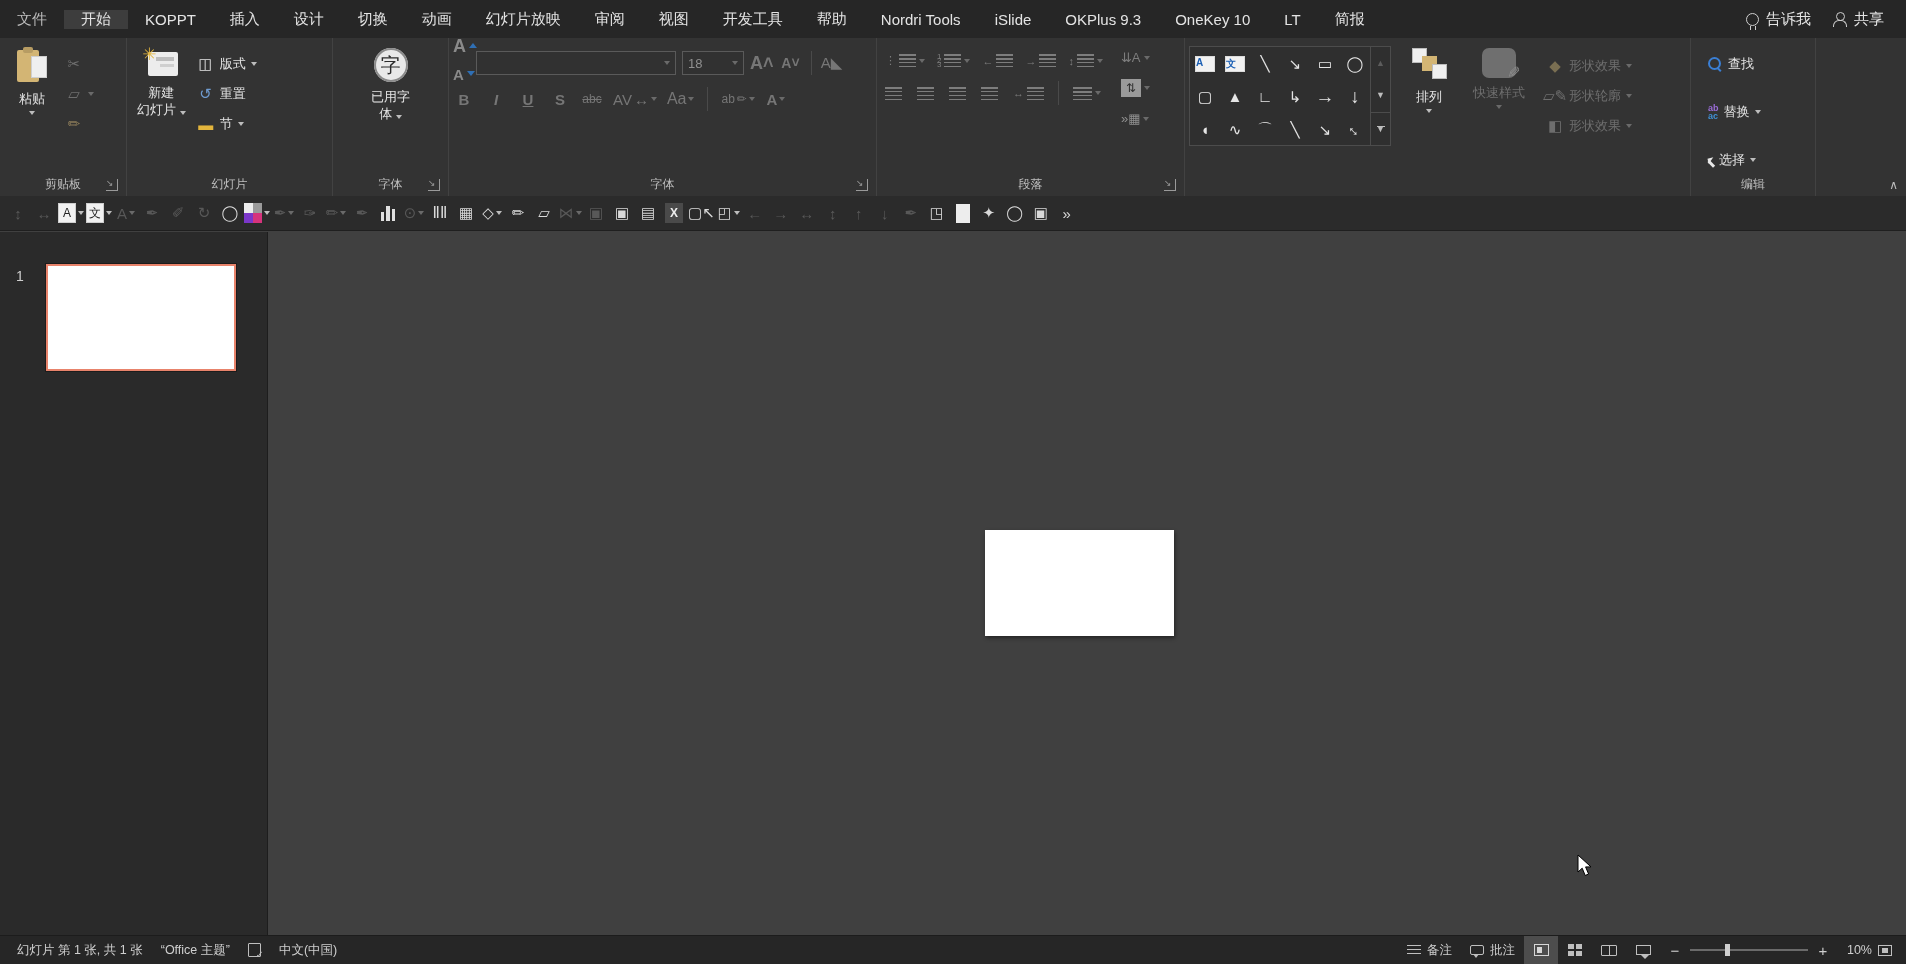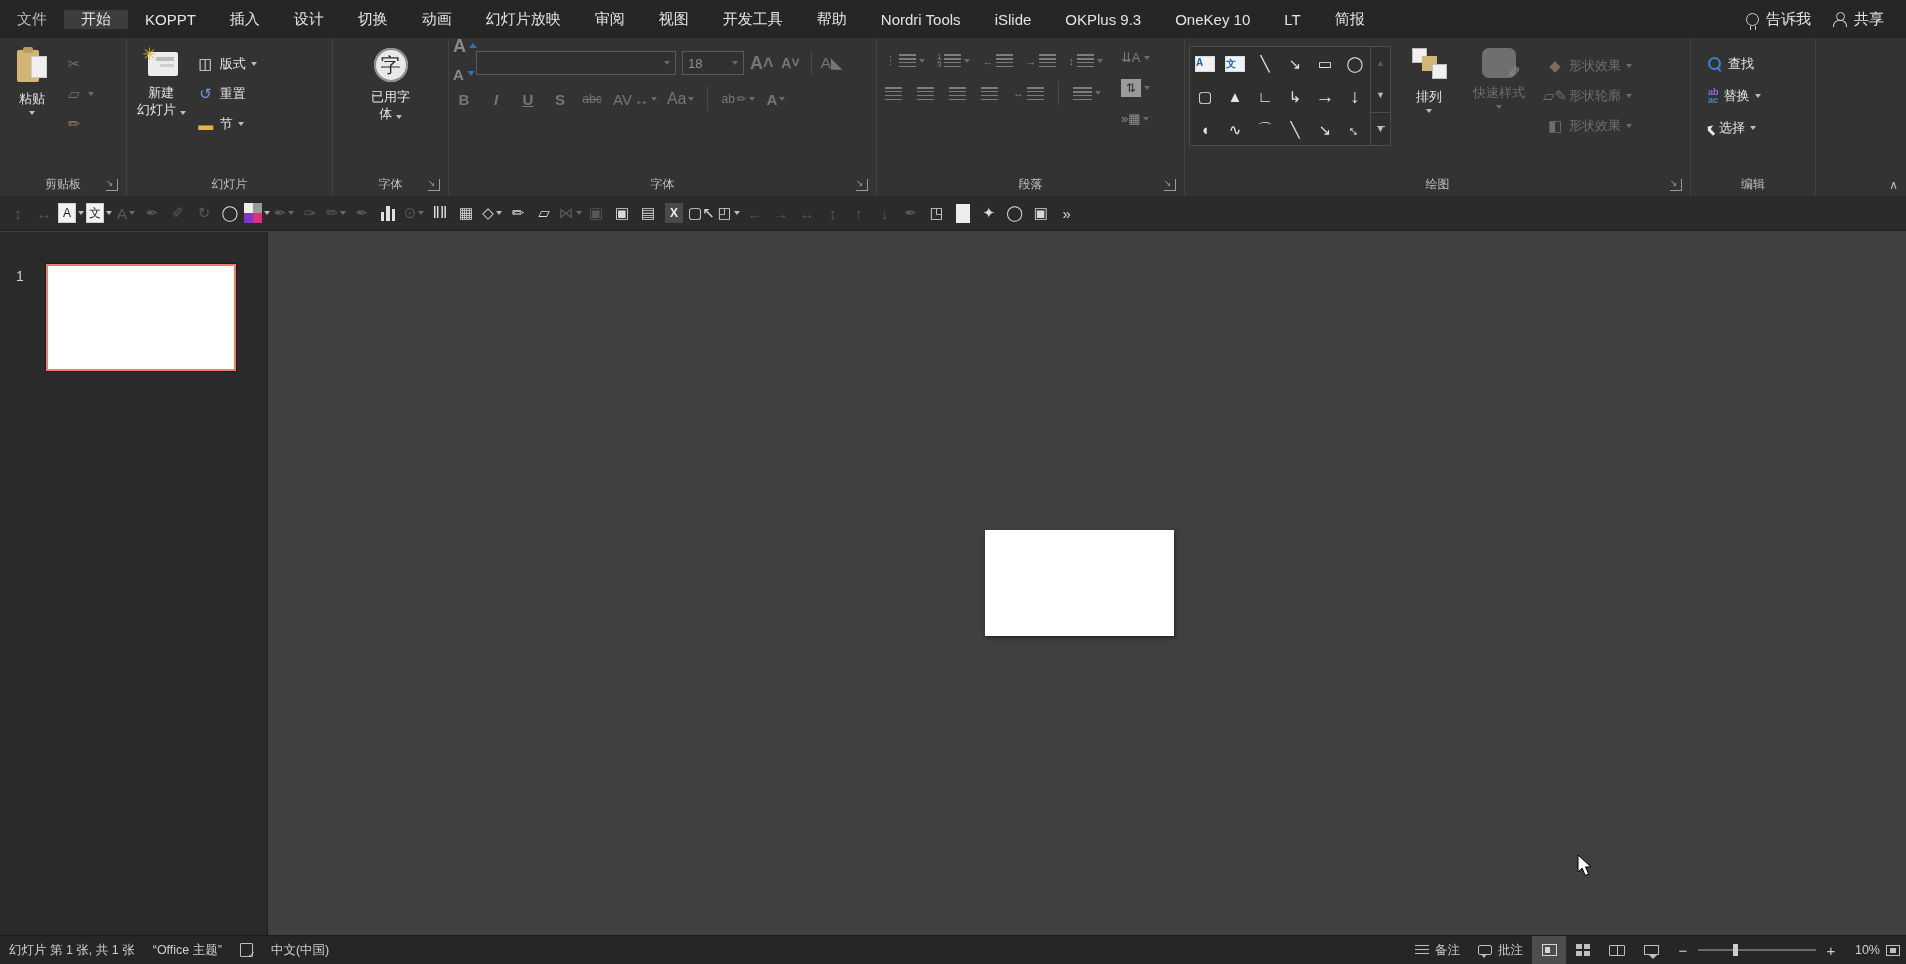--- a/index.html
+++ b/index.html
@@ -125,21 +125,21 @@
   .mainarea{position:absolute;left:0;top:232px;width:100%;height:703px;display:flex;}
   .thumbpanel{width:268px;background:var(--panel-bg);position:relative;border-right:1px solid #1d1d1d;}
   .slidenum{position:absolute;left:16px;top:36px;color:#cfcfcf;font-size:14px;}
   .thumb{position:absolute;left:46px;top:32px;width:190px;height:107px;background:#ffffff;border:2px solid var(--coral);box-shadow:0 0 0 1px #00000055;cursor:pointer;}
   .canvas{flex:1;position:relative;background:var(--canvas-bg);}
   .slide{position:absolute;left:717px;top:298px;width:189px;height:106px;background:#ffffff;box-shadow:1px 2px 4px rgba(0,0,0,.45);}
   .pointer{position:absolute;left:1309px;top:622px;}
 
   
   .statusbar{position:absolute;left:0;top:935px;width:100%;height:29px;background:var(--status-bg);
-    border-top:1px solid #1c1c1c;display:flex;align-items:center;color:#cfcfcf;font-size:12.5px;padding:0 0;}
+    border-top:1px solid #1c1c1c;display:flex;align-items:center;color:#cfcfcf;font-size:12.5px;padding:0 8px;}
   .sb-item{display:flex;align-items:center;gap:6px;padding:0 9px;height:100%;cursor:pointer;white-space:nowrap;}
   .sb-text{cursor:default;}
   .spellbook{width:13px;height:14px;border:1.4px solid #bfbfbf;border-radius:1px;position:relative;}
   .spellbook:after{content:"✓";position:absolute;right:-4px;bottom:-4px;font-size:10px;color:#bfbfbf;}
   .sb-right{margin-left:auto;display:flex;align-items:center;height:100%;}
   .notes-ico{width:14px;height:10px;background:repeating-linear-gradient(to bottom,#bfbfbf 0 1.5px,transparent 1.5px 4px);}
   .bubble{width:14px;height:10px;border:1.4px solid #bfbfbf;border-radius:2px;position:relative;}
   .bubble:after{content:"";position:absolute;left:2px;bottom:-4px;border-left:3px solid transparent;border-right:3px solid transparent;border-top:4px solid #bfbfbf;}
   .viewbtn{width:34px;height:100%;display:flex;align-items:center;justify-content:center;cursor:pointer;}
   .viewbtn.active{background:#4d4d4d;}
@@ -505,28 +505,24 @@
               <span>形状轮廓</span>
               <span class="caret dis"></span>
             </div>
           <div class="mini dis-t">
               <span class="icon16">◧</span>
               <span>形状效果</span>
               <span class="caret dis"></span>
             </div>
         </div>
       </div>
-      <div class="rlabel">
-          <span>绘图</span>
-        <span class="launcher"></span>
-        </div>
     </div>
 
     <div class="rgroup" style="width:125px;border-right:1px solid var(--line);">
-      <div class="rbody" style="flex-direction:column;gap:8px;padding:8px 2px 0 8px;">
+      <div class="rbody" style="flex-direction:column;gap:8px;padding:8px 2px 0 8px;justify-content:space-between;">
         <div class="mini">
             <span class="magnifier"></span>
             <span>查找</span>
           </div>
         <div class="mini">
             <span class="replace-ico">
               <span class="ab">ab</span>
               <span class="ac">ac</span>
             </span>
             <span>替换</span>

